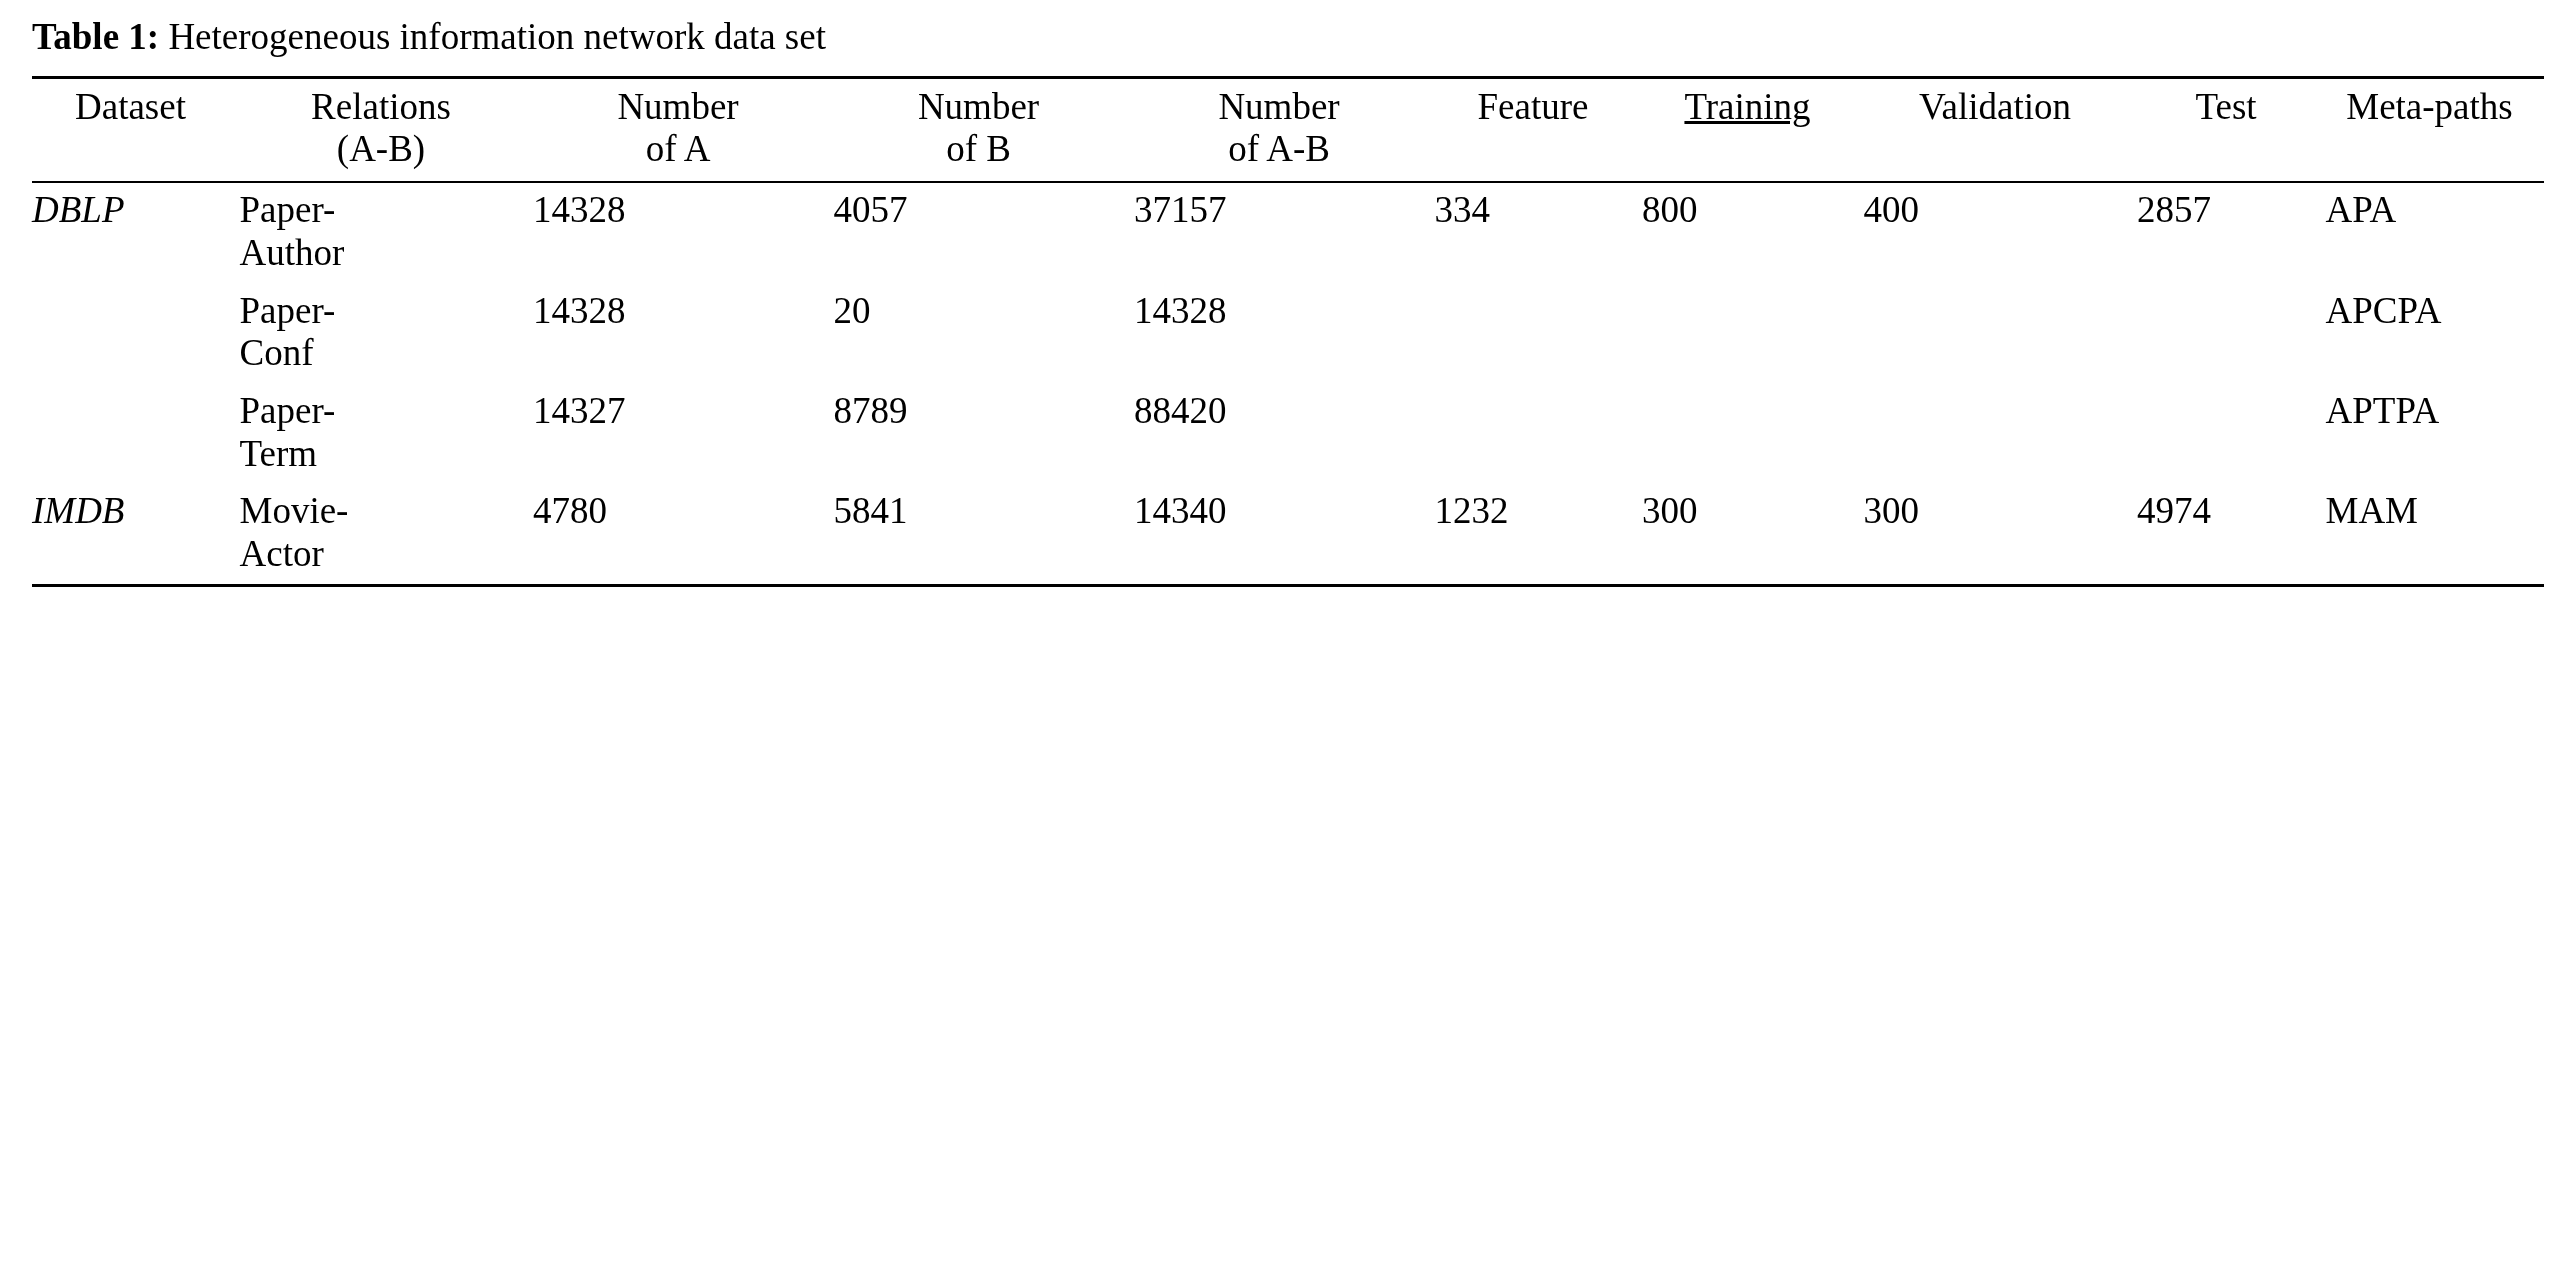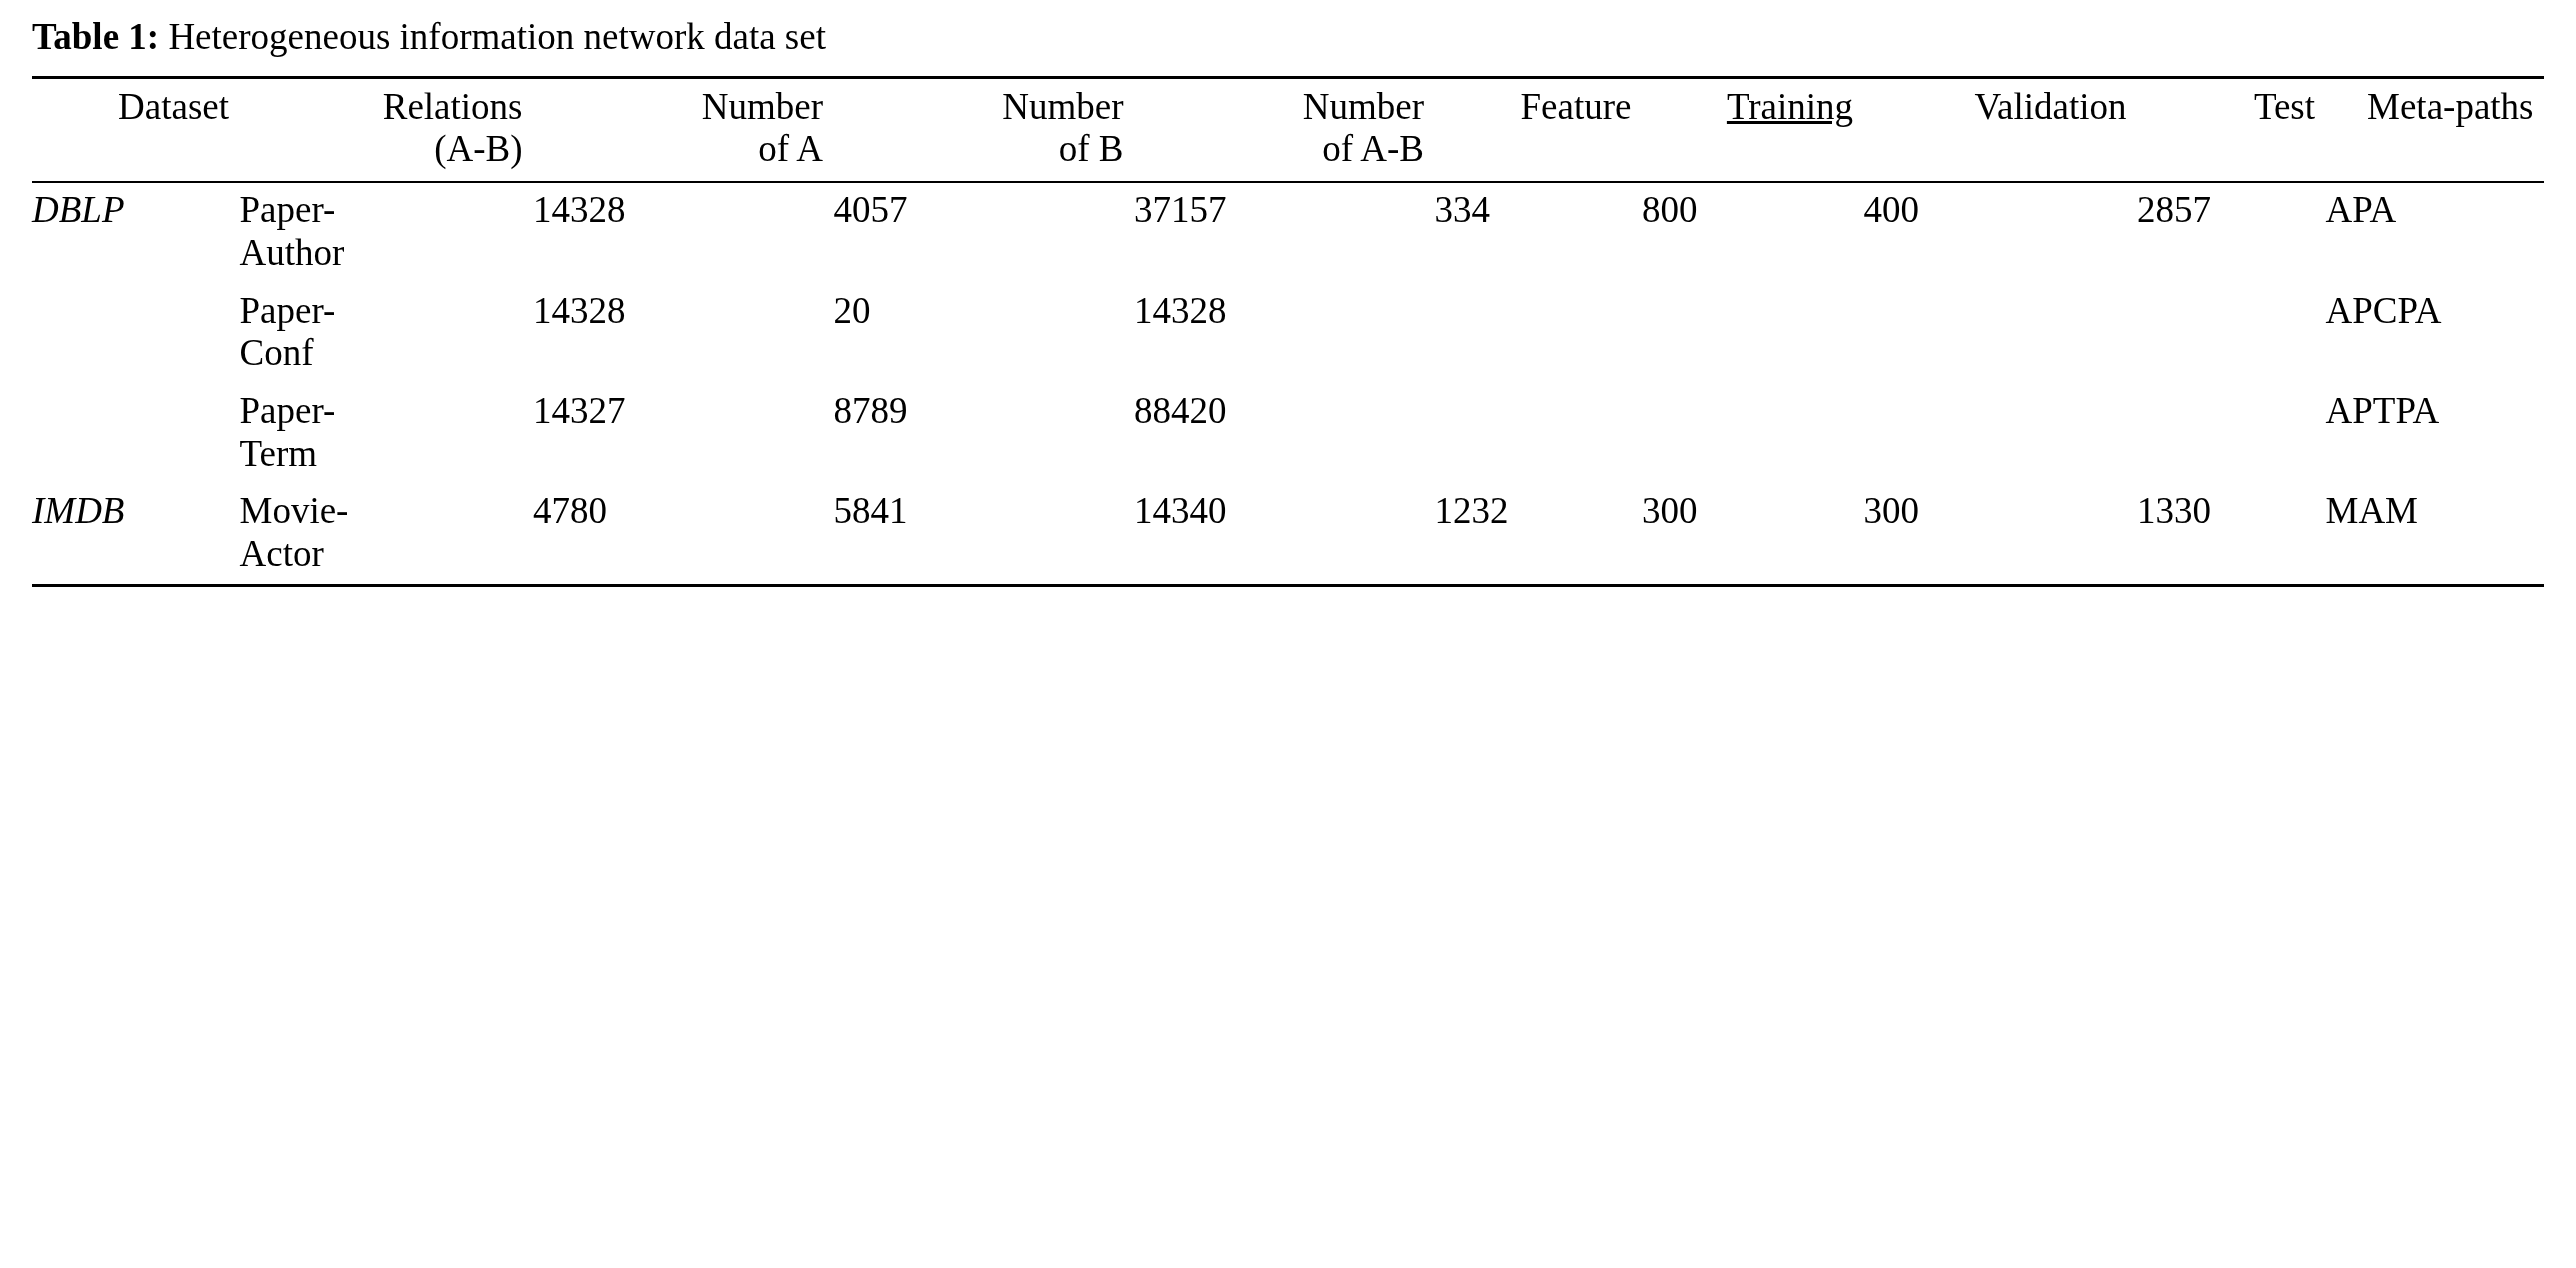--- a/index.html
+++ b/index.html
@@ -31,21 +31,21 @@
     font-weight: normal;
   }
   table.tbl {
     border-collapse: collapse;
     width: 100%;
     table-layout: fixed;
     font-size: 37px;
   }
   table.tbl thead th {
     font-weight: normal;
-    text-align: right;
+    text-align: center;
     vertical-align: top;
     padding: 6.6px 10.5px 9.2px 0;
     line-height: 1.16;
   }
   table.tbl tbody td {
     text-align: left;
     vertical-align: top;
     padding: 6.6px 10.5px 8px 0;
     line-height: 1.16;
   }
@@ -176,21 +176,21 @@
         <td>
           <span class="brk">Movie-</span>
           <span class="brk">Actor</span>
         </td>
         <td>4780</td>
         <td>5841</td>
         <td>14340</td>
         <td>1232</td>
         <td>300</td>
         <td>300</td>
-        <td>1330</td>
+        <td>4974</td>
         <td>MAM</td>
       </tr>
 
 
     </tbody>
   </table>
 
   <div class="rule-bottom"></div>
   <div class="bottom-spacer"></div>
 

